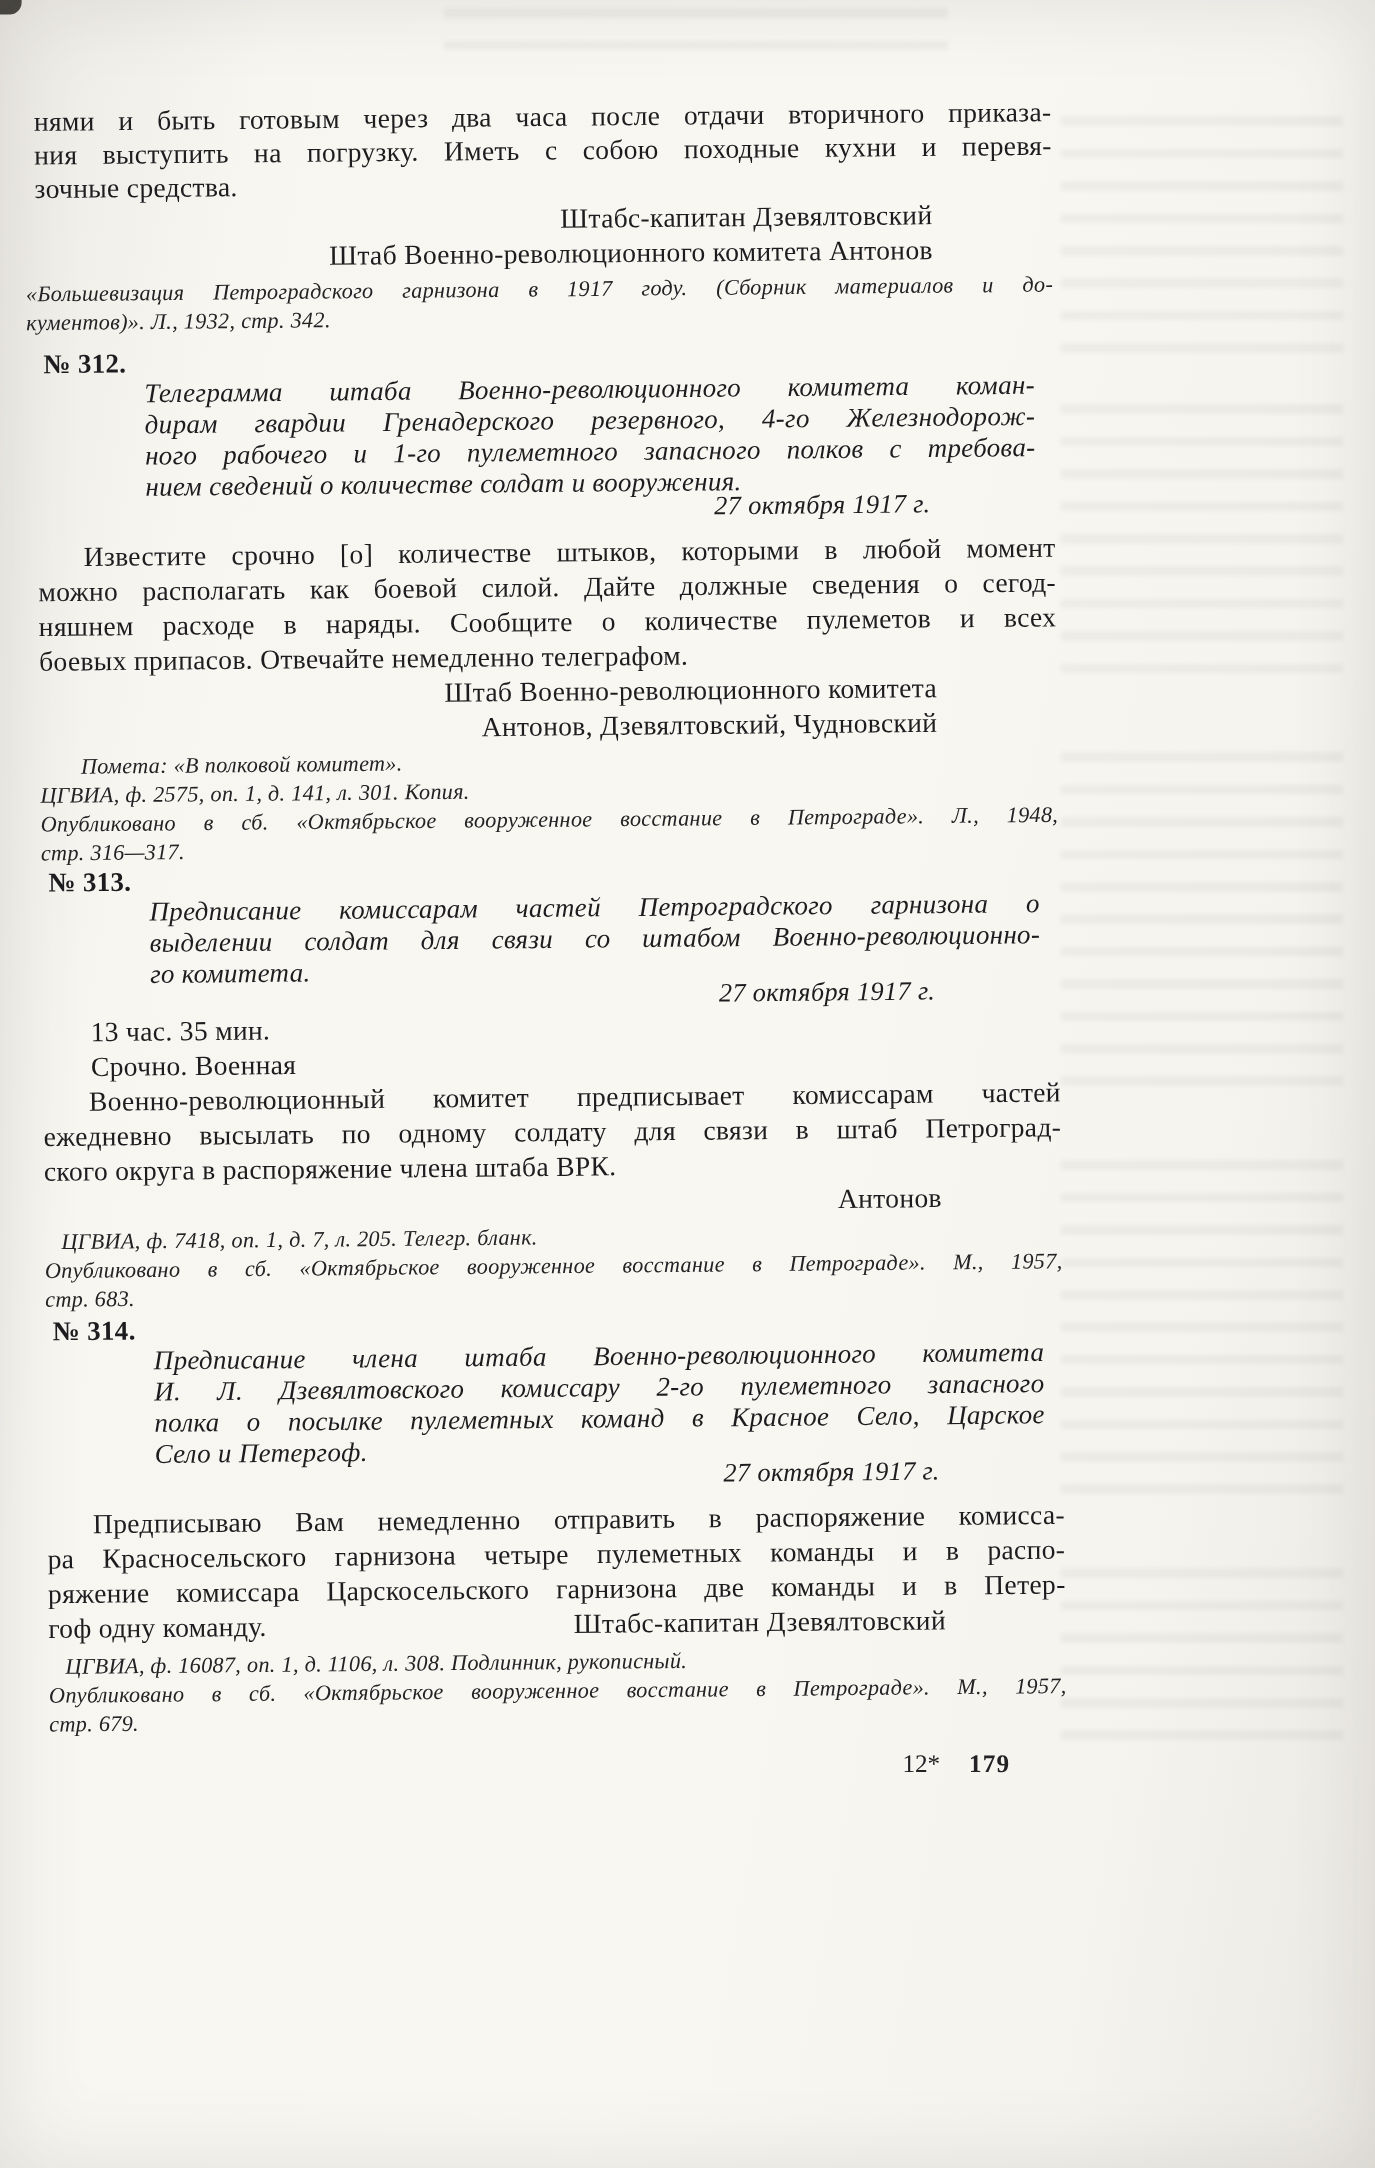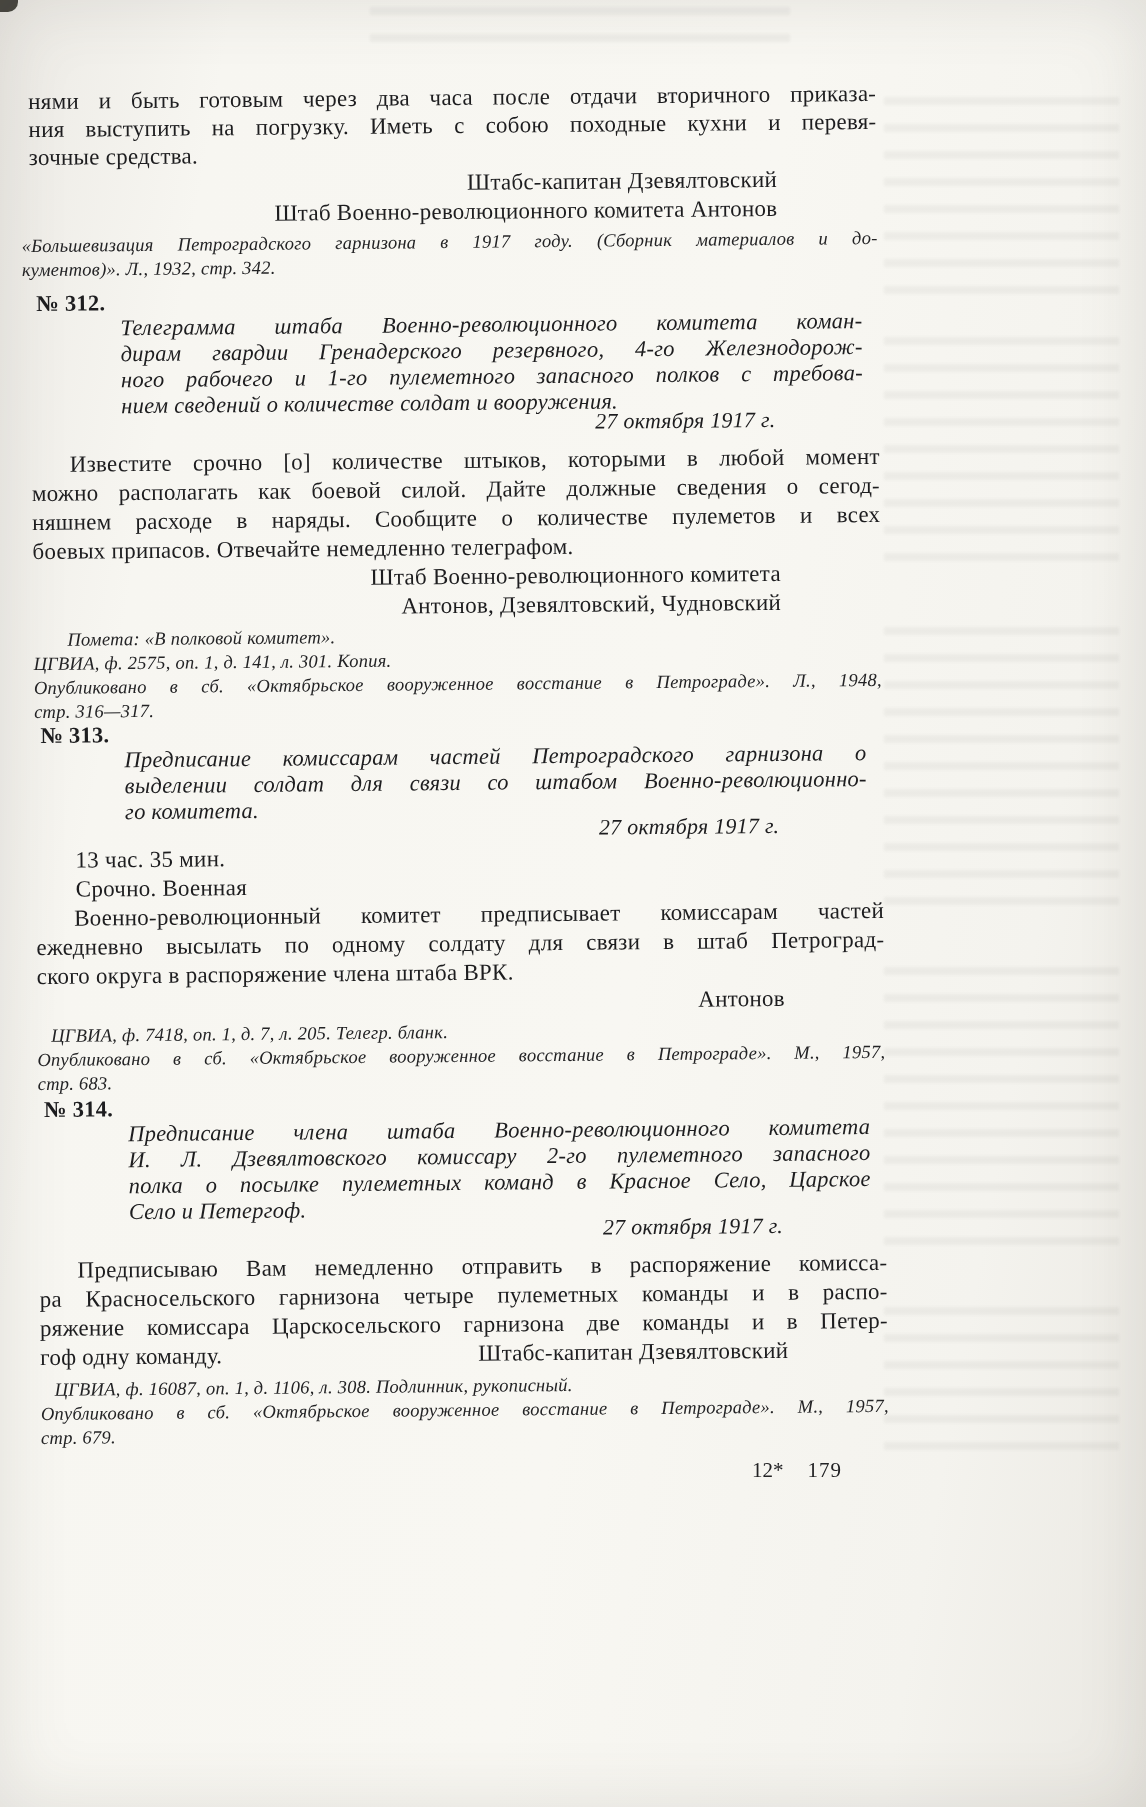--- a/index.html
+++ b/index.html
@@ -63,21 +63,21 @@
   .m-body313   { margin-top: 0px; }
   .m-body314   { margin-top: 10px; }
   .m-notes312  { margin-top: 4px; }
   .m-notes313  { margin-top: 4px; }
   .m-notes314  { margin-top: 6px; }
 
   .footer {
     position: absolute; left: 752px; top: 1458px;
     display: flex; gap: 24px; font-size: 21px; color: #222224; text-align: right;
   }
-  .footer .pgnum { font-weight: normal; letter-spacing: 1px; }
+  .footer .pgnum { font-weight: bold; letter-spacing: 1px; }
 </style>
 </head>
 <body>
 
 <div class="page">
 
   <div class="corner-mark"></div>
 
   <div class="bleed" style="left:370px;top:0;width:420px;height:46px;"></div>
   <div class="bleed" style="left:884px;top:90px;width:235px;height:215px;"></div>

